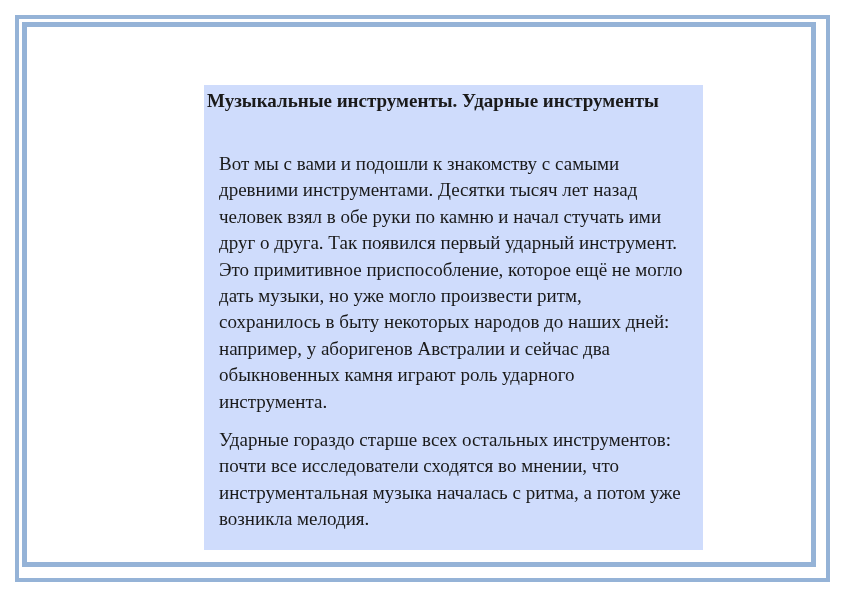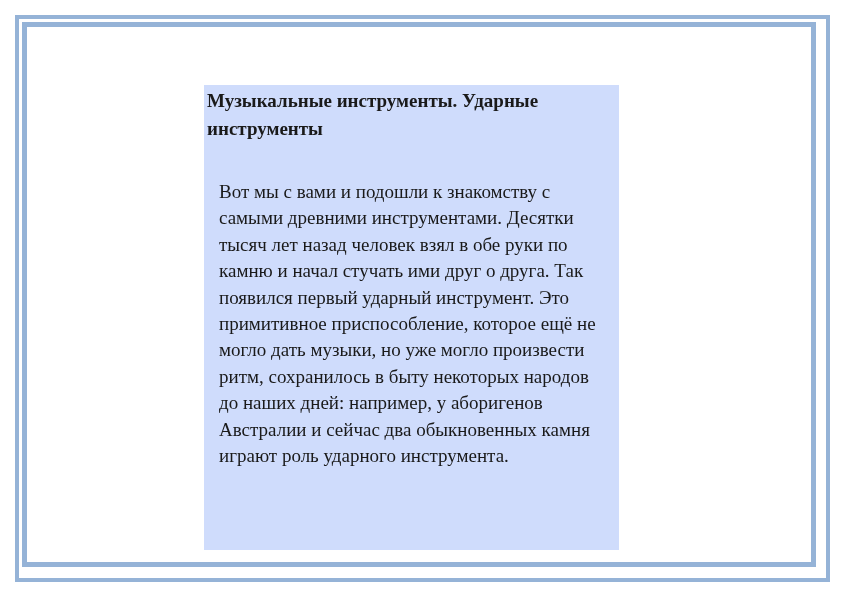--- a/index.html
+++ b/index.html
@@ -29,21 +29,21 @@
       top: 22px;
       width: 794px;
       height: 545px;
       border: 5px solid #95b3d7;
       box-sizing: border-box;
     }
     .text-box {
       position: absolute;
       left: 204px;
       top: 85px;
-      width: 415px;
+      width: 499px;
       height: 465px;
       background: #cfdcfc;
       box-sizing: border-box;
       padding: 2px 4px 0 3px;
       color: #1a1a1a;
     }
     .title {
       font-weight: bold;
       font-size: 19px;
       line-height: 28px;
@@ -64,13 +64,14 @@
   </style>
 </head>
 <body>
 
 <div class="frame-outer"></div>
 <div class="frame-inner"></div>
 
 <div class="text-box">
   <h1 class="title">Музыкальные инструменты. Ударные инструменты</h1>
   <p class="para para-1">Вот мы с вами и подошли к знакомству с самыми древними инструментами. Десятки тысяч лет назад человек взял в обе руки по камню и начал стучать ими друг о друга. Так появился первый ударный инструмент. Это примитивное приспособление, которое ещё не могло дать музыки, но уже могло произвести ритм, сохранилось в быту некоторых народов до наших дней: например, у аборигенов Австралии и сейчас два обыкновенных камня играют роль ударного инструмента.</p>
+  <p class="para para-2">Ударные гораздо старше всех остальных инструментов: почти все исследователи сходятся во мнении, что инструментальная музыка началась с ритма, а потом уже возникла мелодия.</p>
 </div>
 
 </body></html>

